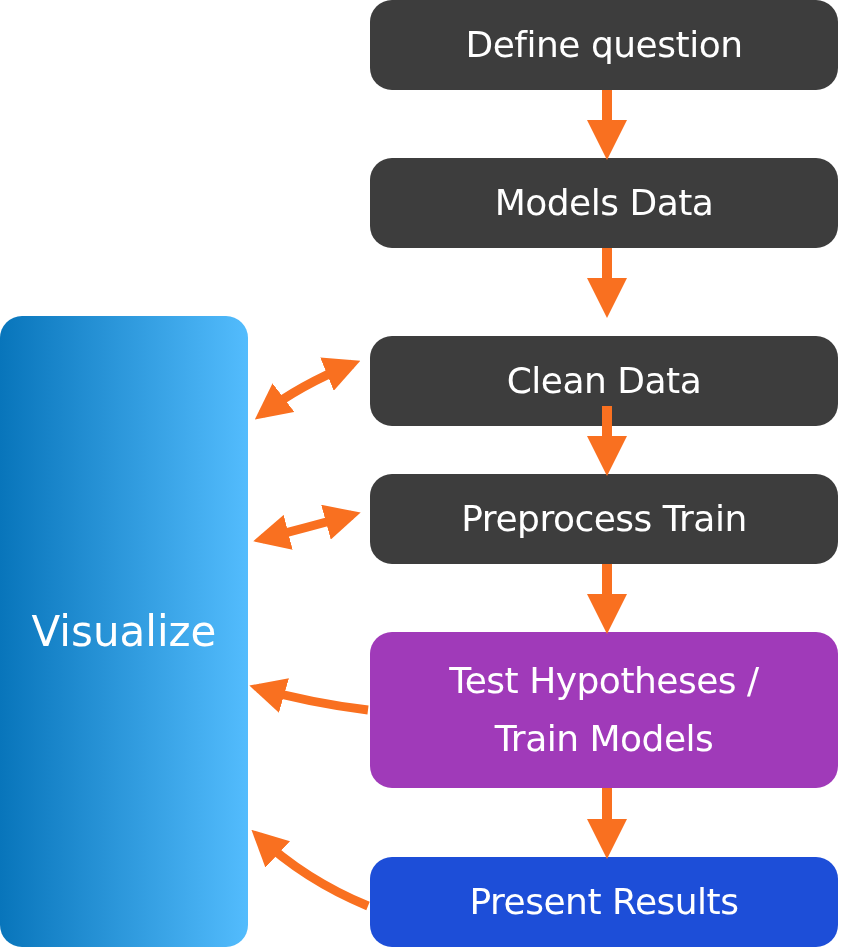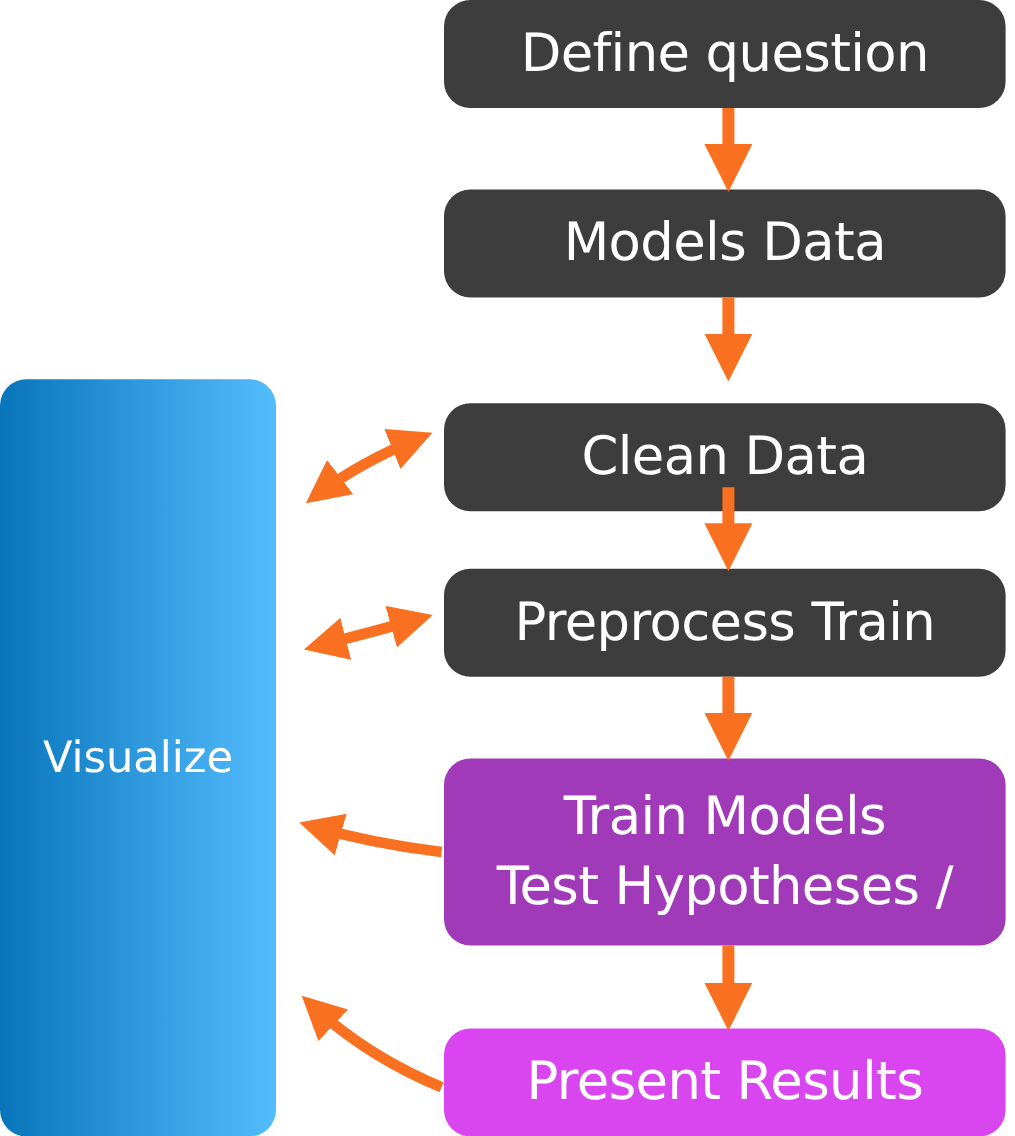--- a/index.html
+++ b/index.html
@@ -1,27 +1,27 @@
 <!DOCTYPE html>
 <html><head>
 <meta charset="utf-8">
 <style>
   html, body { margin: 0; padding: 0; background: #ffffff; }
   body { width: 846px; height: 947px; position: relative; overflow: hidden;
          font-family: "DejaVu Sans", sans-serif; }
   .box { position: absolute; left: 370px; width: 468px; border-radius: 22px;
          color: #ffffff; display: flex; align-items: center; justify-content: center;
-         text-align: center; font-size: 44px; line-height: 58px; letter-spacing: -0.5px; }
+         text-align: center; font-size: 36px; line-height: 58px; letter-spacing: -0.5px; }
   .dark { background: #3d3d3d; }
   .purple { background: #a03ab9; }
-  .teal { background: #d946ef; }
-  #visualize { position: absolute; left: 0; top: 316px; width: 230px; height: 631px;
+  .teal { background: #1d4ed8; }
+  #visualize { position: absolute; left: 0; top: 316px; width: 248px; height: 631px;
                border-radius: 22px; background: linear-gradient(to right, #0875bb, #53bcfd);
                color: #fff; display: flex; align-items: center; justify-content: center;
-               font-size: 36px; }
+               font-size: 42px; }
   svg#arrows { position: absolute; left: 0; top: 0; }
 </style>
 </head>
 <body>
 
 <div id="visualize">
   <span>Visualize</span>
 </div>
 
 <div class="box dark" style="top:0;height:90px;">
@@ -30,22 +30,22 @@
 <div class="box dark" style="top:158px;height:90px;">
   <span>Models Data</span>
 </div>
 <div class="box dark" style="top:316px;height:90px;margin-top:20px;">
   <span>Clean Data</span>
 </div>
 <div class="box dark" style="top:474px;height:90px;">
   <span>Preprocess Train</span>
 </div>
 <div class="box purple" style="top:632px;height:156px;flex-direction:column;">
+  <span>Test Hypotheses /</span>
   <span>Train Models</span>
-  <span>Test Hypotheses /</span>
 </div>
 <div class="box teal" style="top:857px;height:90px;">
   <span>Present Results</span>
 </div>
 
 <svg id="arrows" width="846" height="947">
   <defs>
     <marker id="ah" markerWidth="4" markerHeight="4" refX="3" refY="2" orient="auto-start-reverse" markerUnits="strokeWidth">
       <path d="M0,0 L4,2 L0,4 Z" fill="#f97020"></path>
     </marker>

